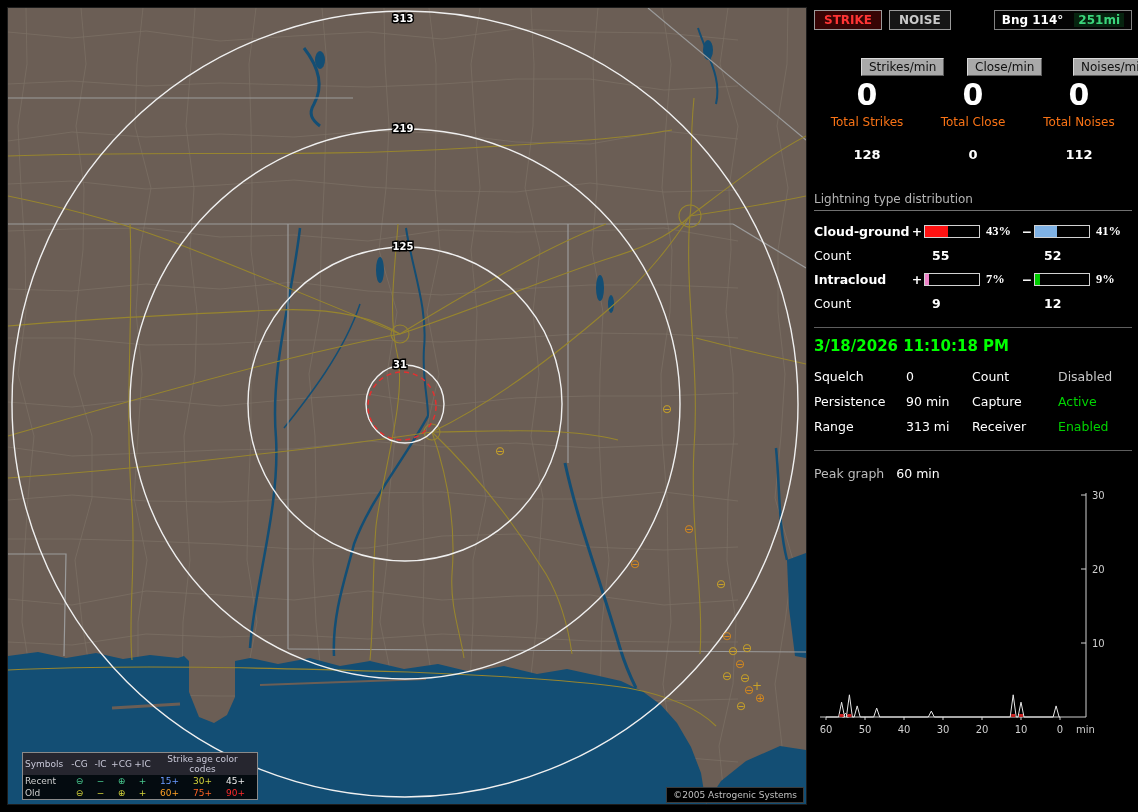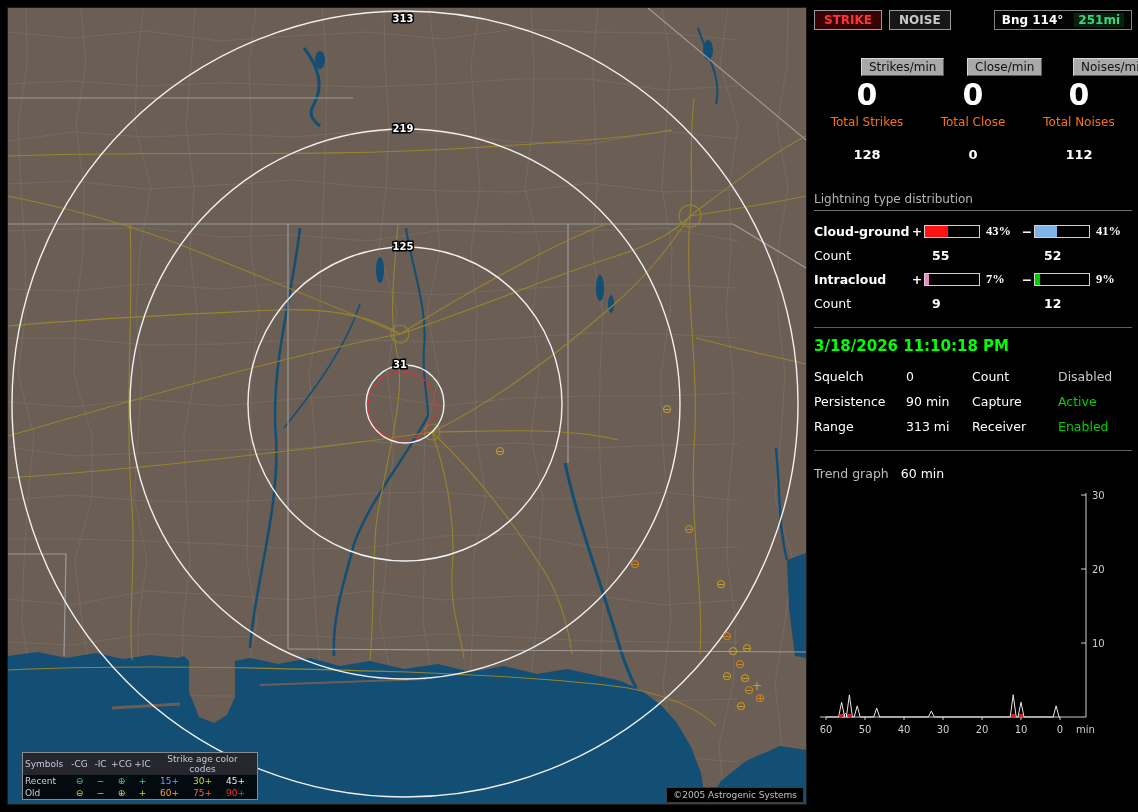--- a/index.html
+++ b/index.html
@@ -299,21 +299,21 @@
     <div>Range</div>
     <div>313 mi</div>
     <div>Receiver</div>
     <div style="color: rgb(0, 212, 0);">Enabled</div>
   </div>
 
   <hr class="hrule">
 
 
   <div class="trend-row">
-    <span class="dim-label">Trend graph</span>
+    <span class="dim-label">Peak graph</span>
     <span>60 min</span>
   </div>
 
   <svg id="trend-svg" width="316" height="262">
       <line x1="272" y1="8" x2="272" y2="232" stroke="#cfcfcf"></line>
       <line x1="6" y1="232" x2="272" y2="232" stroke="#cfcfcf"></line>
       <line x1="267" y1="158" x2="272" y2="158" stroke="#cfcfcf"></line>
       <text x="278" y="162" fill="#cfcfcf" font-size="10">10</text>
       <line x1="267" y1="84" x2="272" y2="84" stroke="#cfcfcf"></line>
       <text x="278" y="88" fill="#cfcfcf" font-size="10">20</text>

